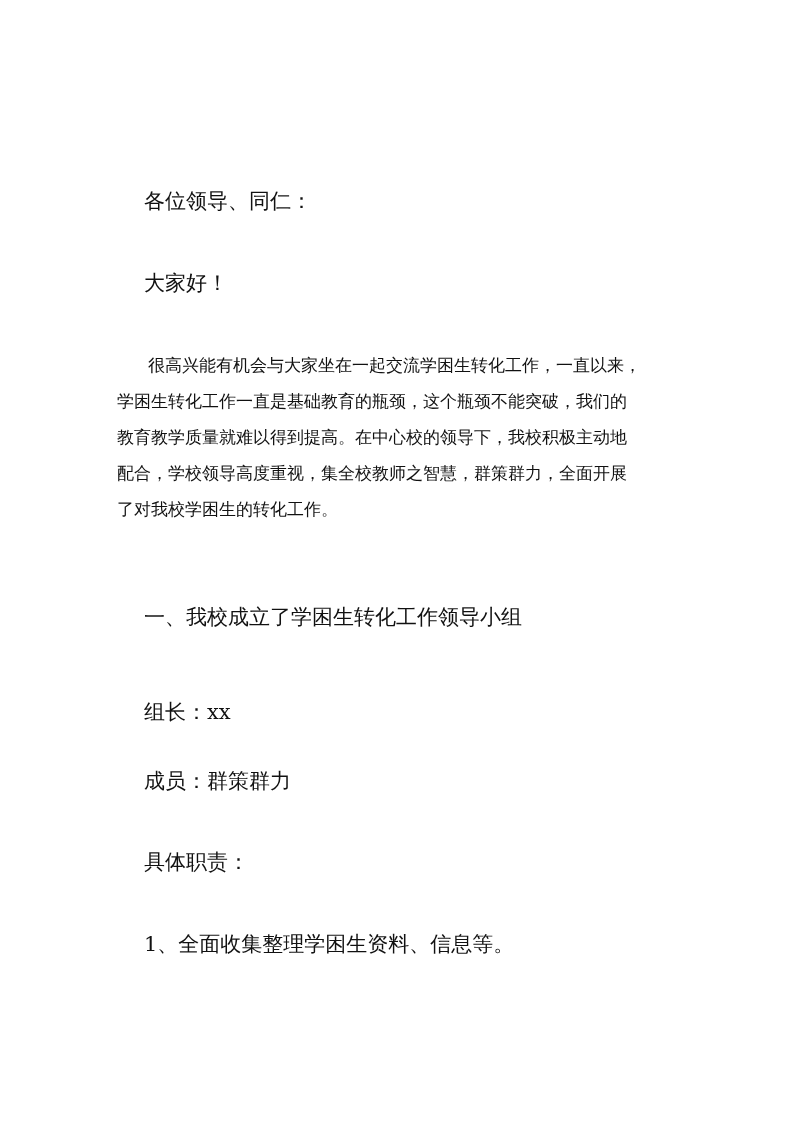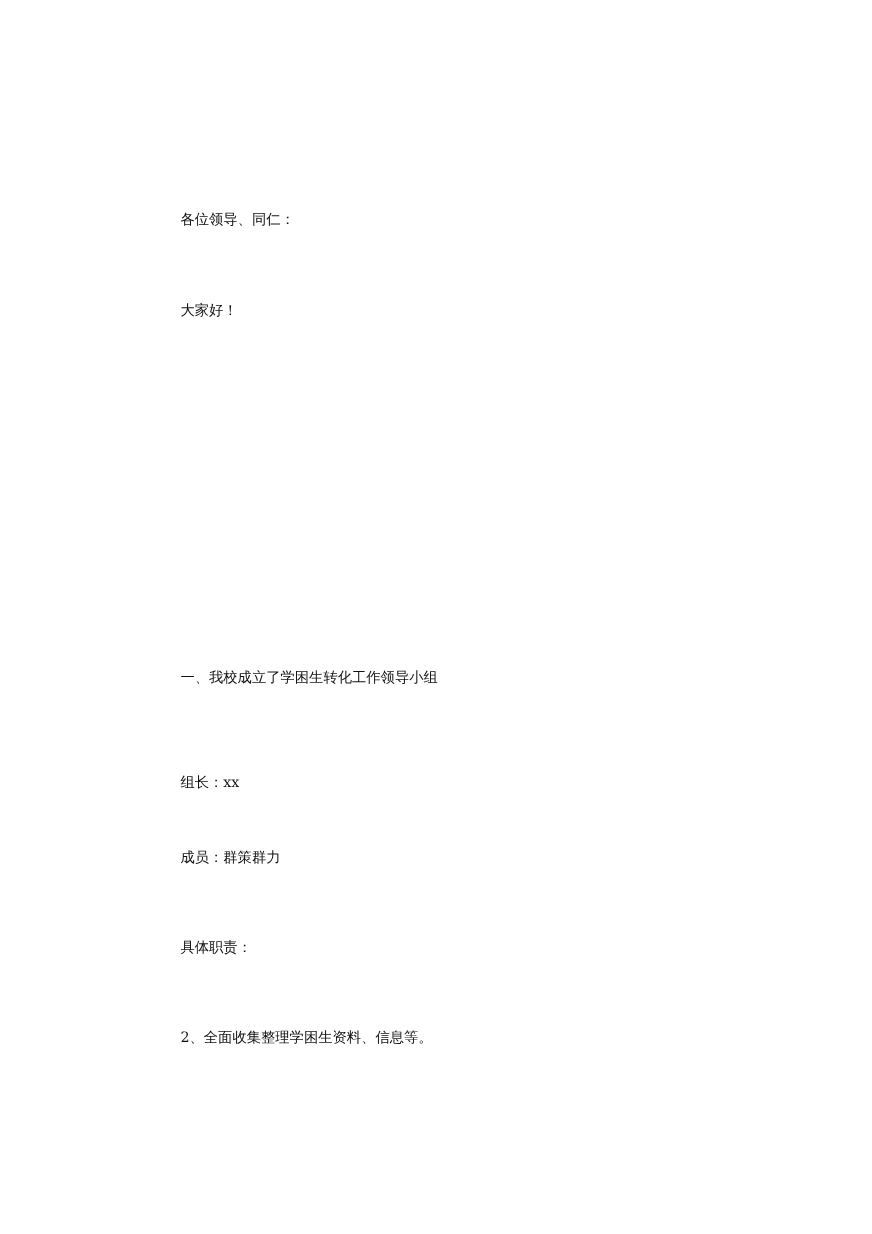--- a/index.html
+++ b/index.html
@@ -18,22 +18,22 @@
     .page {
       position: absolute;
       left: 0;
       top: 0;
       width: 793px;
       height: 1122px;
       background: #ffffff;
     }
     .line {
       position: absolute;
-      left: 164px;
-      font-size: 13px;
+      left: 144px;
+      font-size: 21px;
       line-height: 20px;
       white-space: nowrap;
       letter-spacing: 0px;
     }
     .para {
       position: absolute;
       left: 117px;
       width: 562px;
       font-size: 17px;
       line-height: 36px;
@@ -52,24 +52,31 @@
   </style>
 </head>
 <body>
 
 <div class="page">
 
   <div class="line" style="top:191px;">各位领导、同仁：</div>
 
   <div class="line" style="top:273px;">大家好！</div>
 
+  <div class="para" style="top:347px;">
+    <span class="pline first">很高兴能有机会与大家坐在一起交流学困生转化工作，一直以来，</span>
+    <span class="pline">学困生转化工作一直是基础教育的瓶颈，这个瓶颈不能突破，我们的</span>
+    <span class="pline">教育教学质量就难以得到提高。在中心校的领导下，我校积极主动地</span>
+    <span class="pline">配合，学校领导高度重视，集全校教师之智慧，群策群力，全面开展</span>
+    <span class="pline">了对我校学困生的转化工作。</span>
+  </div>
 
   <div class="line" style="top:607px;">一、我校成立了学困生转化工作领导小组</div>
 
   <div class="line" style="top:690px;margin-top:12px;">组长：xx</div>
 
   <div class="line" style="top:771px;">成员：群策群力</div>
 
   <div class="line" style="top:852px;text-align:right;">具体职责：</div>
 
-  <div class="line" style="top:934px;">2、全面收集整理学困生资料、信息等。</div>
+  <div class="line" style="top:934px;">1、全面收集整理学困生资料、信息等。</div>
 
 </div>
 
 </body></html>

